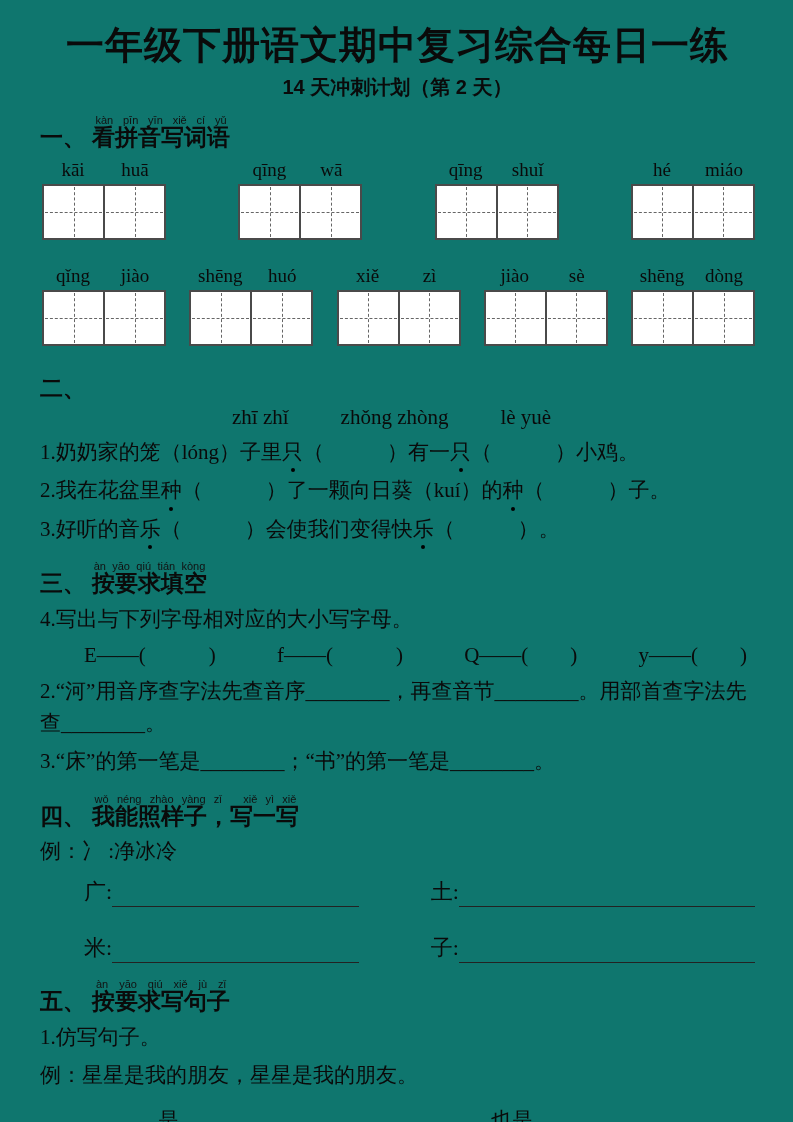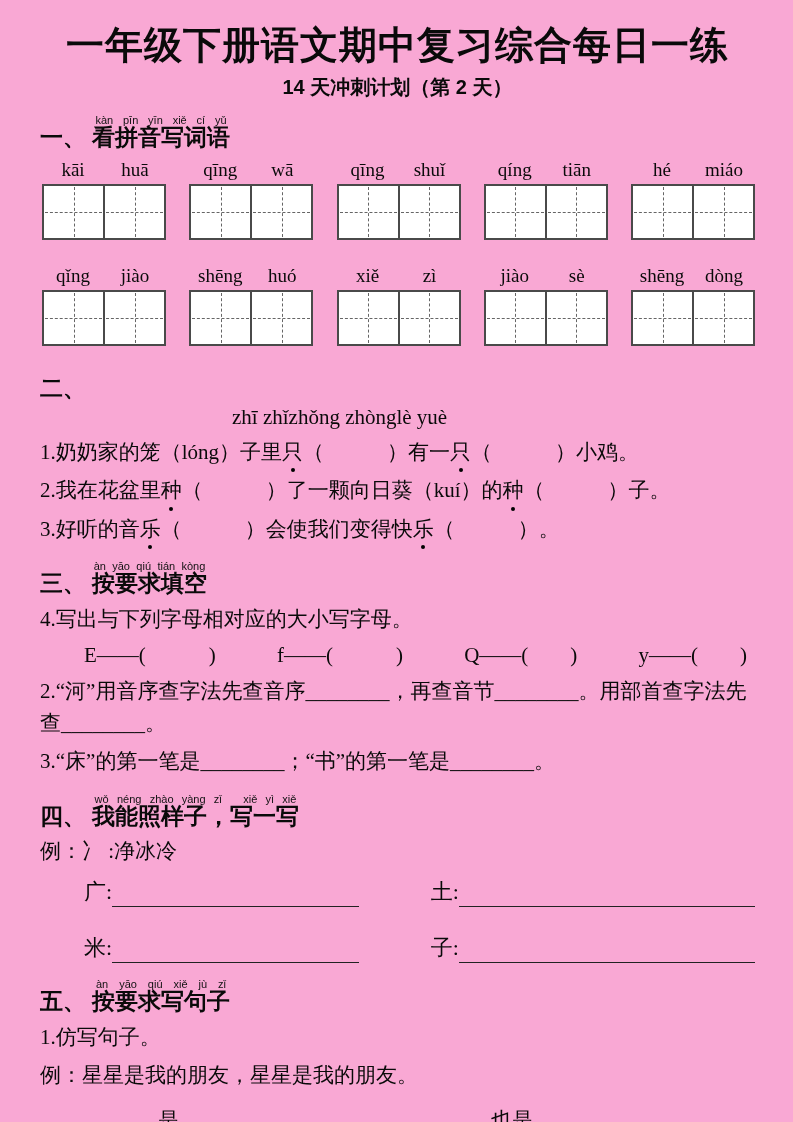--- a/index.html
+++ b/index.html
@@ -1,21 +1,21 @@
 <!DOCTYPE html>
 <html><head>
 <meta charset="utf-8">
 <style>
   html,body{margin:0;padding:0;background:#fff;}
   .page{
     width:793px;height:1122px;box-sizing:border-box;
     padding:24px 38px 14px 40px;
     display:flex;flex-direction:column;
     font-family:"Liberation Serif", serif;
-    color:#0a0a0a;background:#f9a8d4;overflow:hidden;
+    color:#0a0a0a;background:#0f766e;overflow:hidden;
   }
   
   .title{
     text-align:center;font-family:"Liberation Sans", sans-serif;
     font-weight:900;font-size:38px;line-height:1.15;letter-spacing:1px;
   }
   .subtitle{
     text-align:center;font-family:"Liberation Sans", sans-serif;
     font-weight:900;font-size:20px;margin-top:6px;
   }
@@ -42,21 +42,21 @@
     content:"";position:absolute;left:1px;right:1px;top:50%;
     border-top:1.6px dashed #666;
   }
   .tian-cell::after{
     content:"";position:absolute;top:1px;bottom:1px;left:50%;
     border-left:1.6px dashed #666;
   }
   
   .line{font-size:21px;line-height:1.5;margin:7px 0 0 0;}
   .options-line{
-    display:flex;padding-left:192px;font-size:21px;margin-top:4px;font-family:Liberation Serif, serif;
+    display:flex;gap:52px;padding-left:192px;font-size:21px;margin-top:4px;font-family:Liberation Serif, serif;
   }
   .dotchar{position:relative;display:inline-block;}
   .dotchar::after{
     content:"";position:absolute;left:50%;bottom:-4px;transform:translateX(-50%);
     width:4px;height:4px;border-radius:50%;background:#000;
   }
   .letters-row{
     display:flex;justify-content:space-between;
     font-size:21px;margin-top:6px;padding:0 8px 0 44px;white-space:pre;
   }
@@ -111,30 +111,20 @@
           <span>qīng</span>
           <span>shuǐ</span>
         </div>
       <div class="tian-box">
           <div class="tian-cell"></div>
           <div class="tian-cell"></div>
         </div>
     </div>
     <div class="pin-block">
       <div class="pin-label">
-          <span>qíng</span>
-          <span>tiān</span>
-        </div>
-      <div class="tian-box">
-          <div class="tian-cell"></div>
-          <div class="tian-cell"></div>
-        </div>
-    </div>
-    <div class="pin-block">
-      <div class="pin-label">
           <span>hé</span>
           <span>miáo</span>
         </div>
       <div class="tian-box">
           <div class="tian-cell"></div>
           <div class="tian-cell"></div>
         </div>
     </div>
   </div>
 

